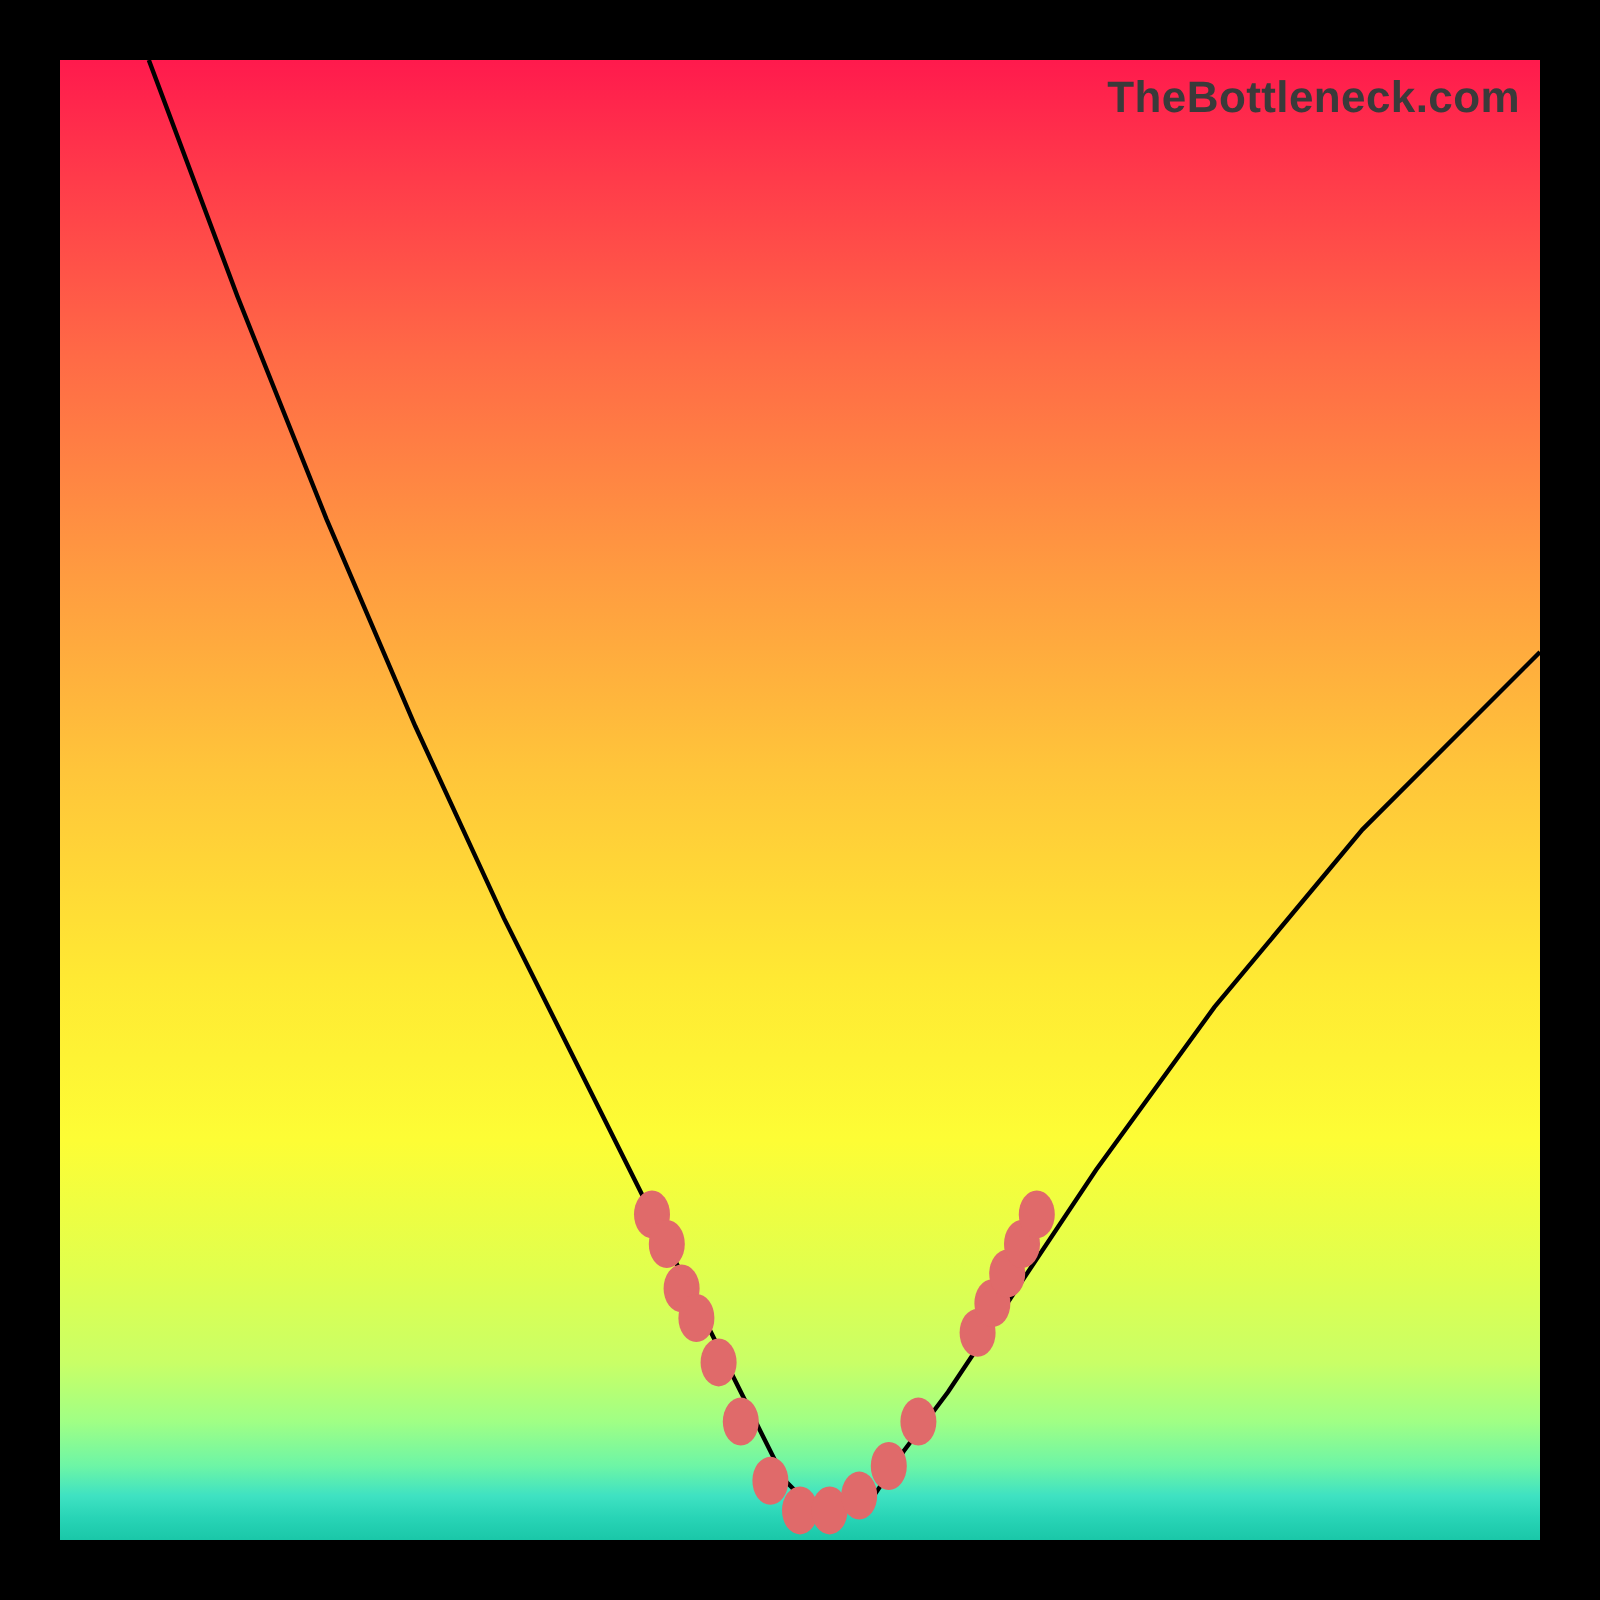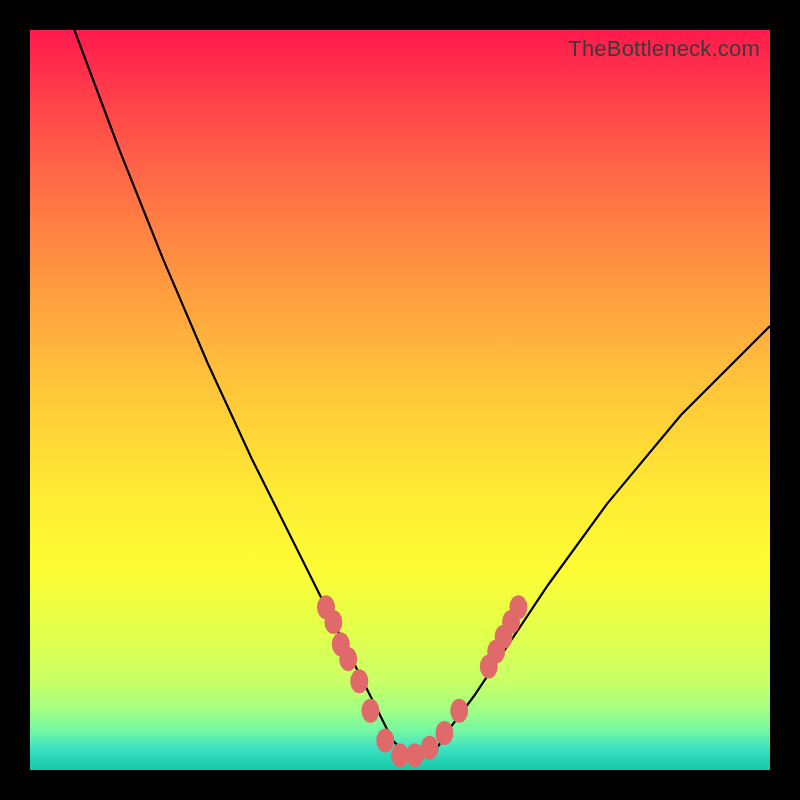--- a/index.html
+++ b/index.html
@@ -31,21 +31,21 @@
       #6df5a6 95%,
       #3fe2c2 97%,
       #28d4b6 98.5%,
       #1ac7a8 100%);
   }
   .watermark {
     position: absolute;
     top: 6px;
     right: 10px;
     font-size: 22px;
-    font-weight: 400;
+    font-weight: 700;
     color: #3a3a3a;
     letter-spacing: 0.2px;
     user-select: none;
   }
   svg.curve {
     position: absolute;
     left: 0;
     top: 0;
     width: 740px;
     height: 740px;

